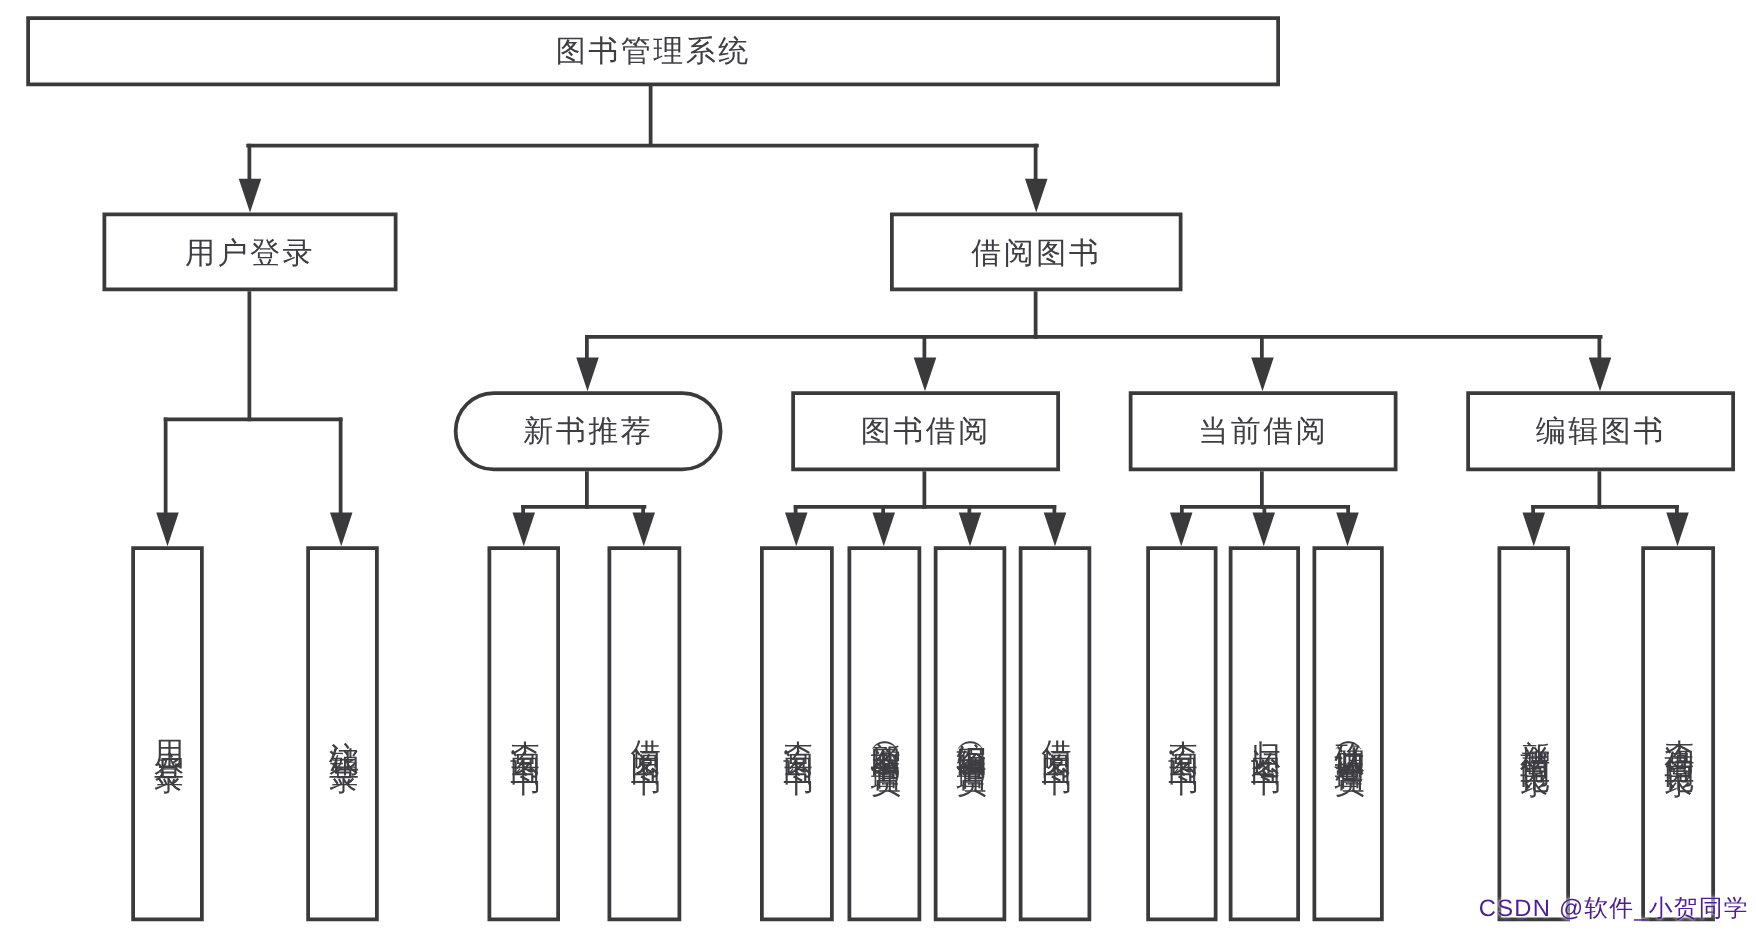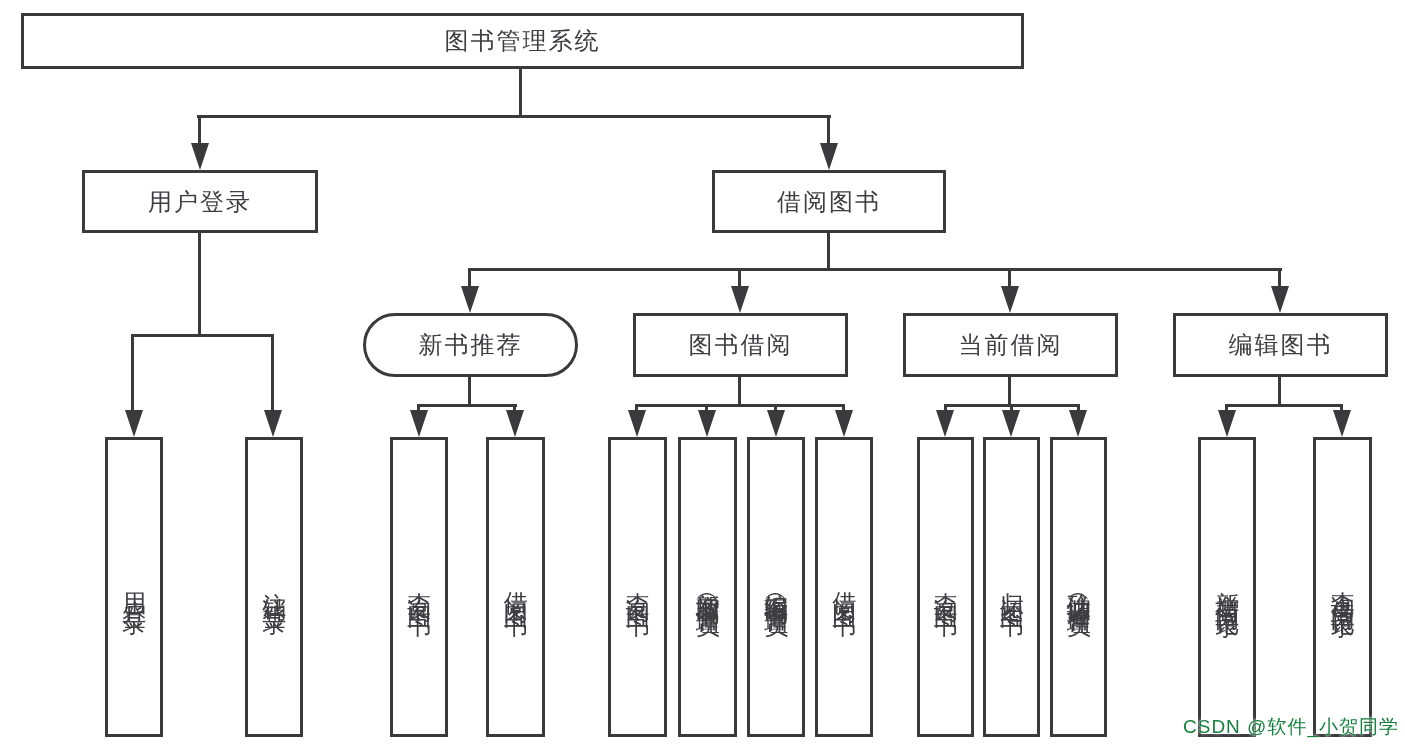--- a/index.html
+++ b/index.html
@@ -38,21 +38,21 @@
   .ar{
     position:absolute;width:0;height:0;
     border-left:9px solid transparent;
     border-right:9px solid transparent;
     border-top:27px solid #3a3a3c;
   }
   .watermark{
     position:absolute;
     left:1183px;top:714px;
     font-size:19px;
-    color:#15803d;
+    color:#4c1d95;
     letter-spacing:1px;
     white-space:nowrap;
     text-shadow:0 0 2px #ffffff,0 0 4px #ffffff;
     z-index:5;
   }
 </style>
 </head>
 <body>
 
 <div id="stage">

